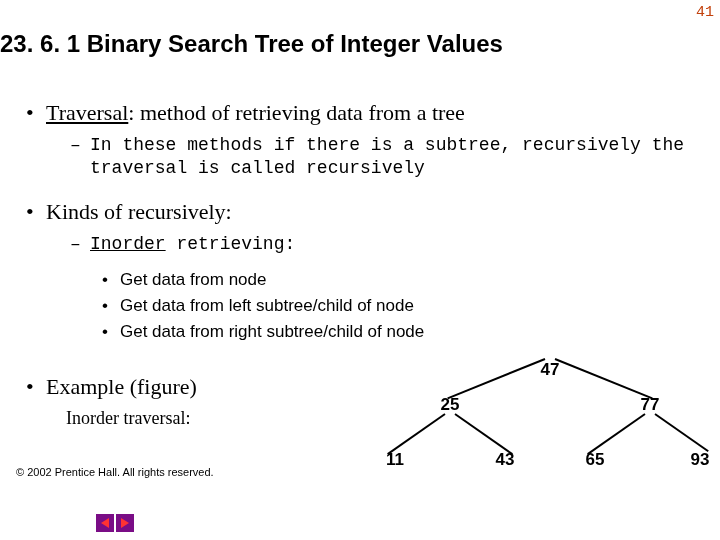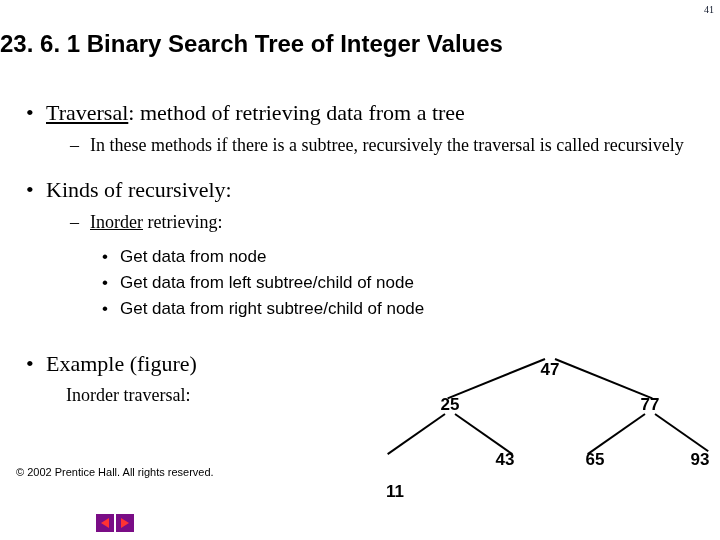--- a/index.html
+++ b/index.html
@@ -7,23 +7,23 @@
   body {
     background: #ffffff;
     font-family: "Times New Roman", Times, serif;
     color: #000000;
     position: relative;
   }
   .page-number {
     position: absolute;
     top: 4px;
     right: 6px;
-    font-family: Liberation Serif, serif;
-    font-size: 10px;
-    color: #0f172a;
+    font-family: Liberation Mono, monospace;
+    font-size: 15px;
+    color: #c2410c;
   }
   .title {
     position: absolute;
     top: 30px;
     left: 0;
     width: 100%;
     text-align: left;
     font-family: Arial, Helvetica, sans-serif;
     font-weight: bold;
     font-size: 24px;
@@ -49,20 +49,21 @@
     top: 0;
   }
   .underline { text-decoration: underline; text-align: center; }
   .bullet-l2 {
     font-size: 18px;
     margin-bottom: 4px;
     padding-left: 70px;
     position: relative;
     color: #000;
     line-height: 1.25;
+    font-family: Liberation Mono, monospace;
   }
   .bullet-l2::before {
     content: "–";
     position: absolute;
     left: 50px;
     top: 0;
   }
   .bullet-l3 {
     font-size: 17px;
     font-family: Arial, Helvetica, sans-serif;
@@ -177,21 +178,21 @@
 
   <div class="indent-text">Inorder traversal:</div>
 
 </div>
 
 <div class="tree">
 
   <div class="node" style="left:155px; top:0px;margin-top:20px;">47</div>
   <div class="node" style="left:55px; top:55px;">25</div>
   <div class="node" style="left:255px; top:55px;">77</div>
-  <div class="node" style="left:0px; top:110px;margin-top:32px;">11</div>
+  <div class="node" style="left:0px; top:110px;">11</div>
   <div class="node" style="left:110px; top:110px;">43</div>
   <div class="node" style="left:200px; top:110px;">65</div>
   <div class="node" style="left:305px; top:110px;">93</div>
 
   <div class="edge" style="left:165px; top:18px; width:105px; transform:rotate(158deg);"></div>
 
   <div class="edge" style="left:175px; top:18px; width:105px; transform:rotate(22deg);"></div>
 
   <div class="edge" style="left:65px; top:73px; width:70px; transform:rotate(145deg);"></div>
 

